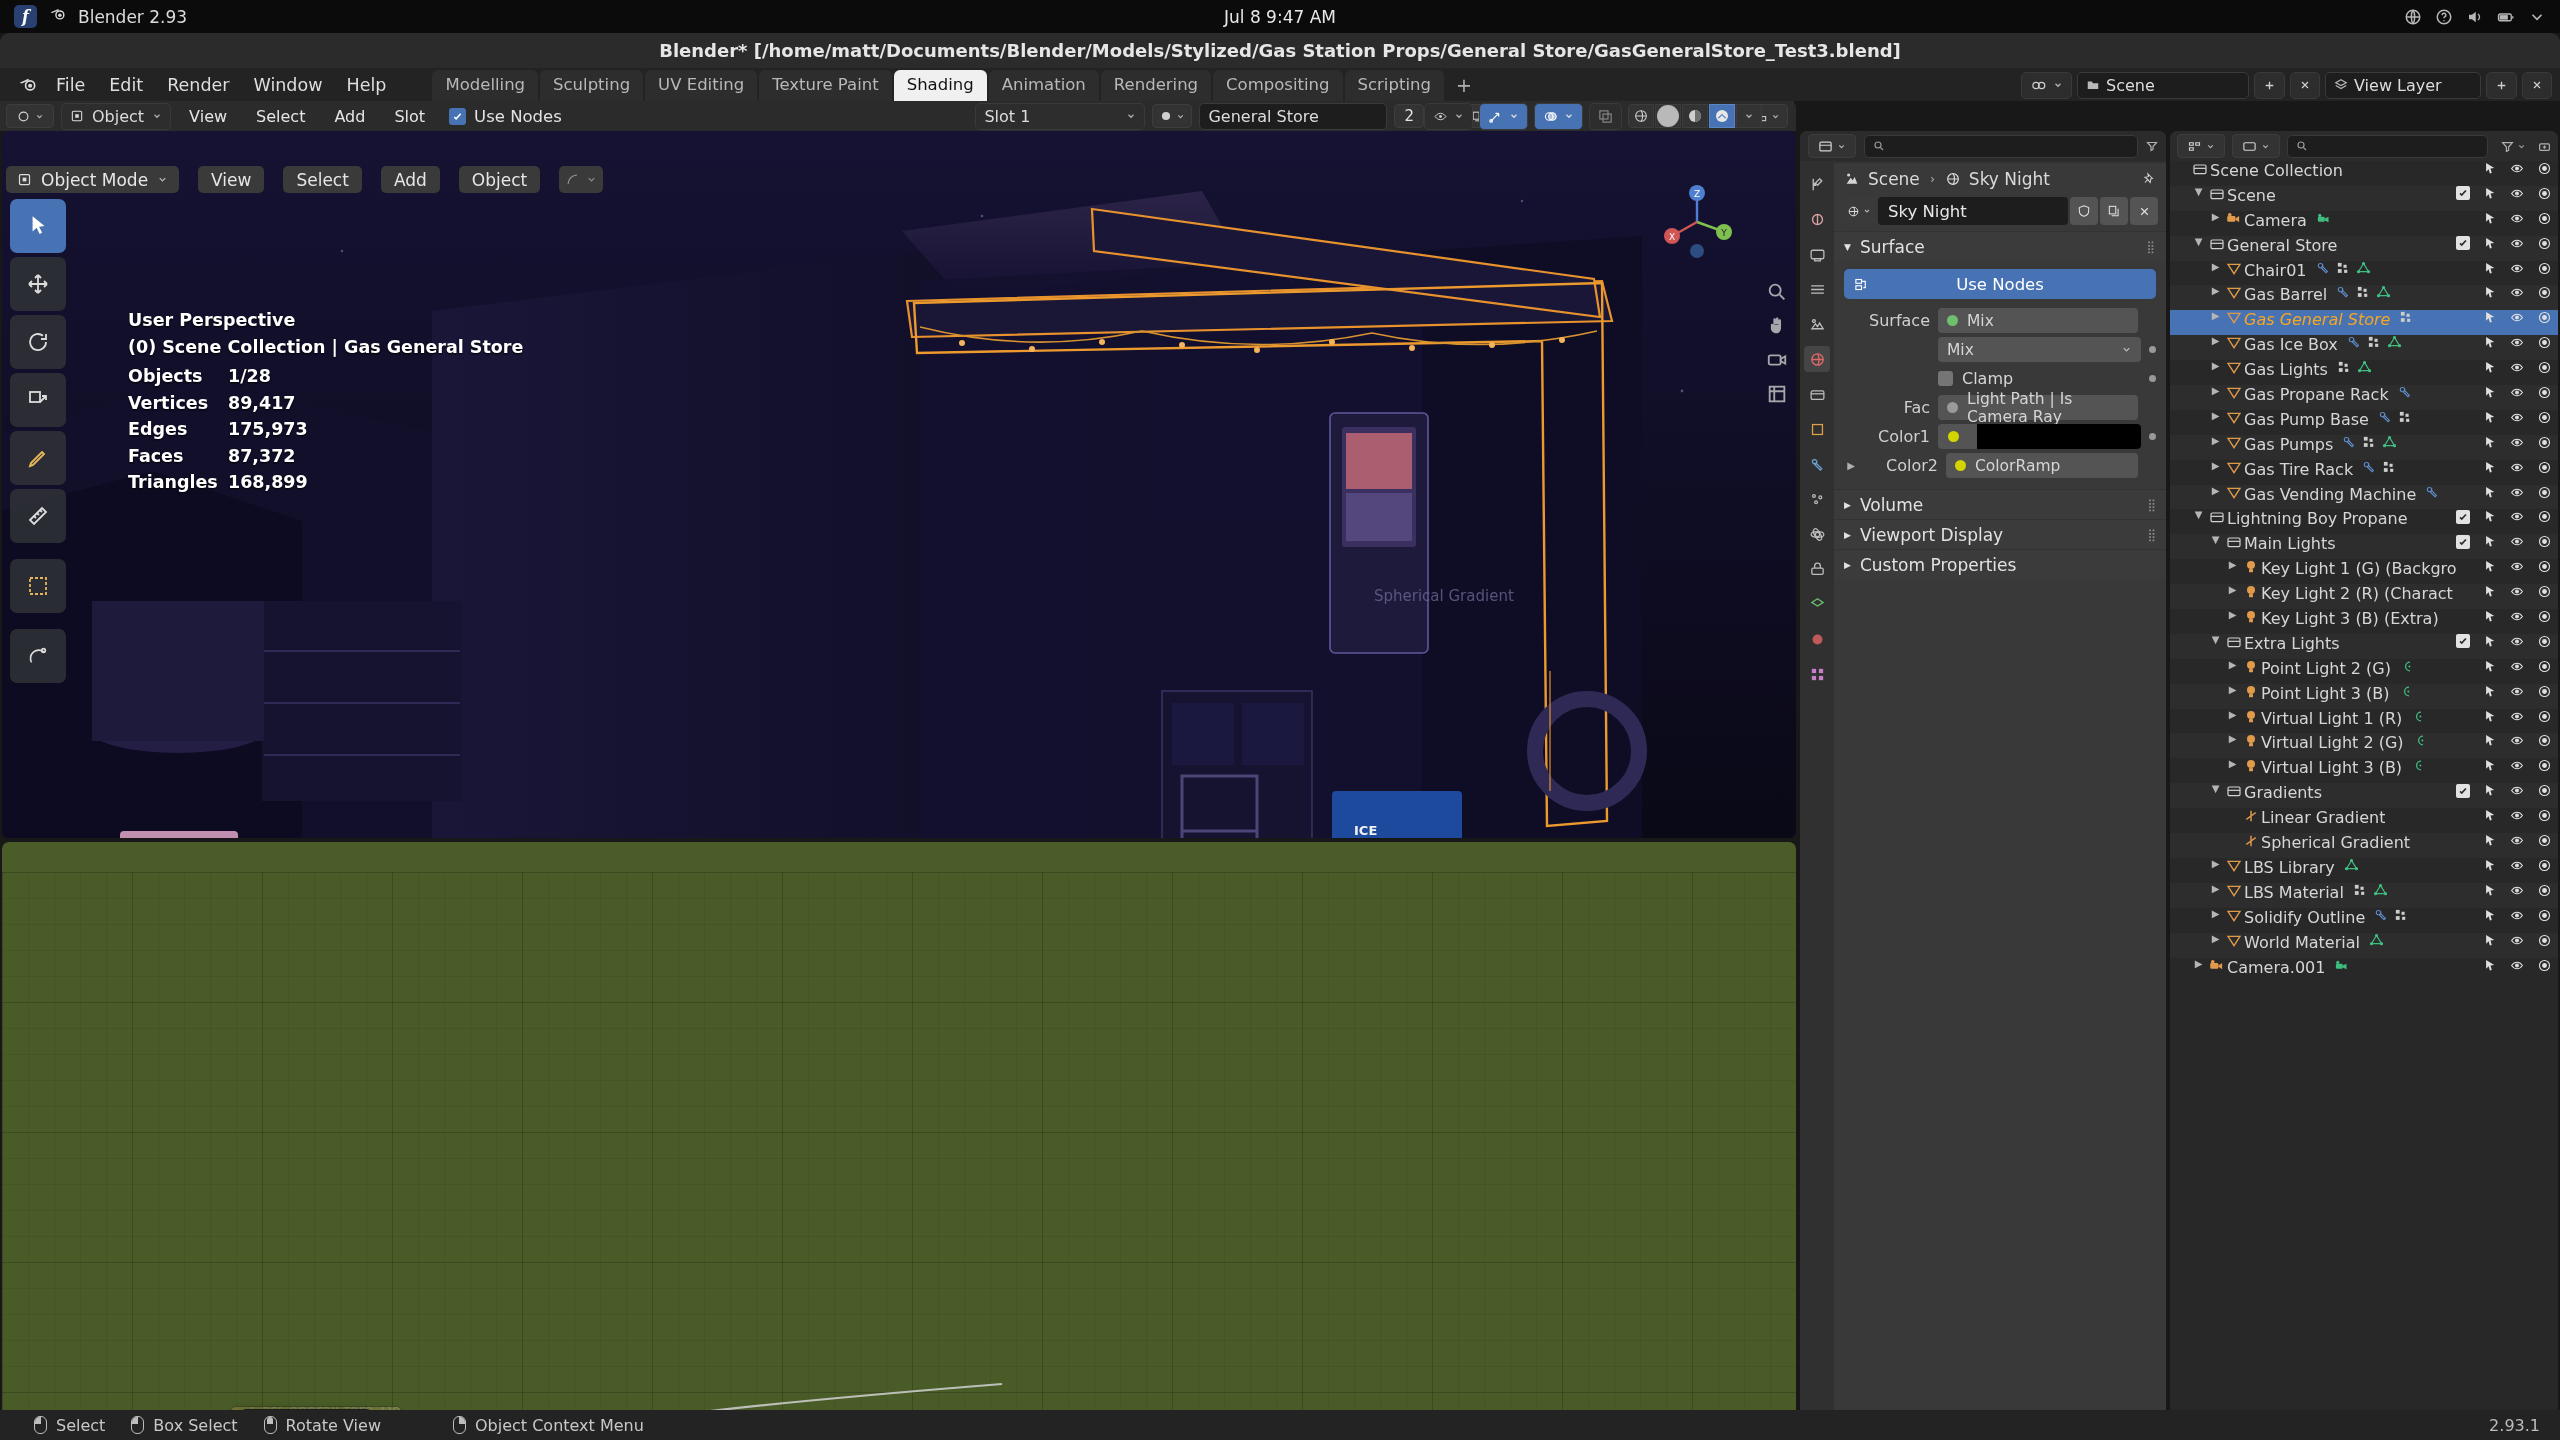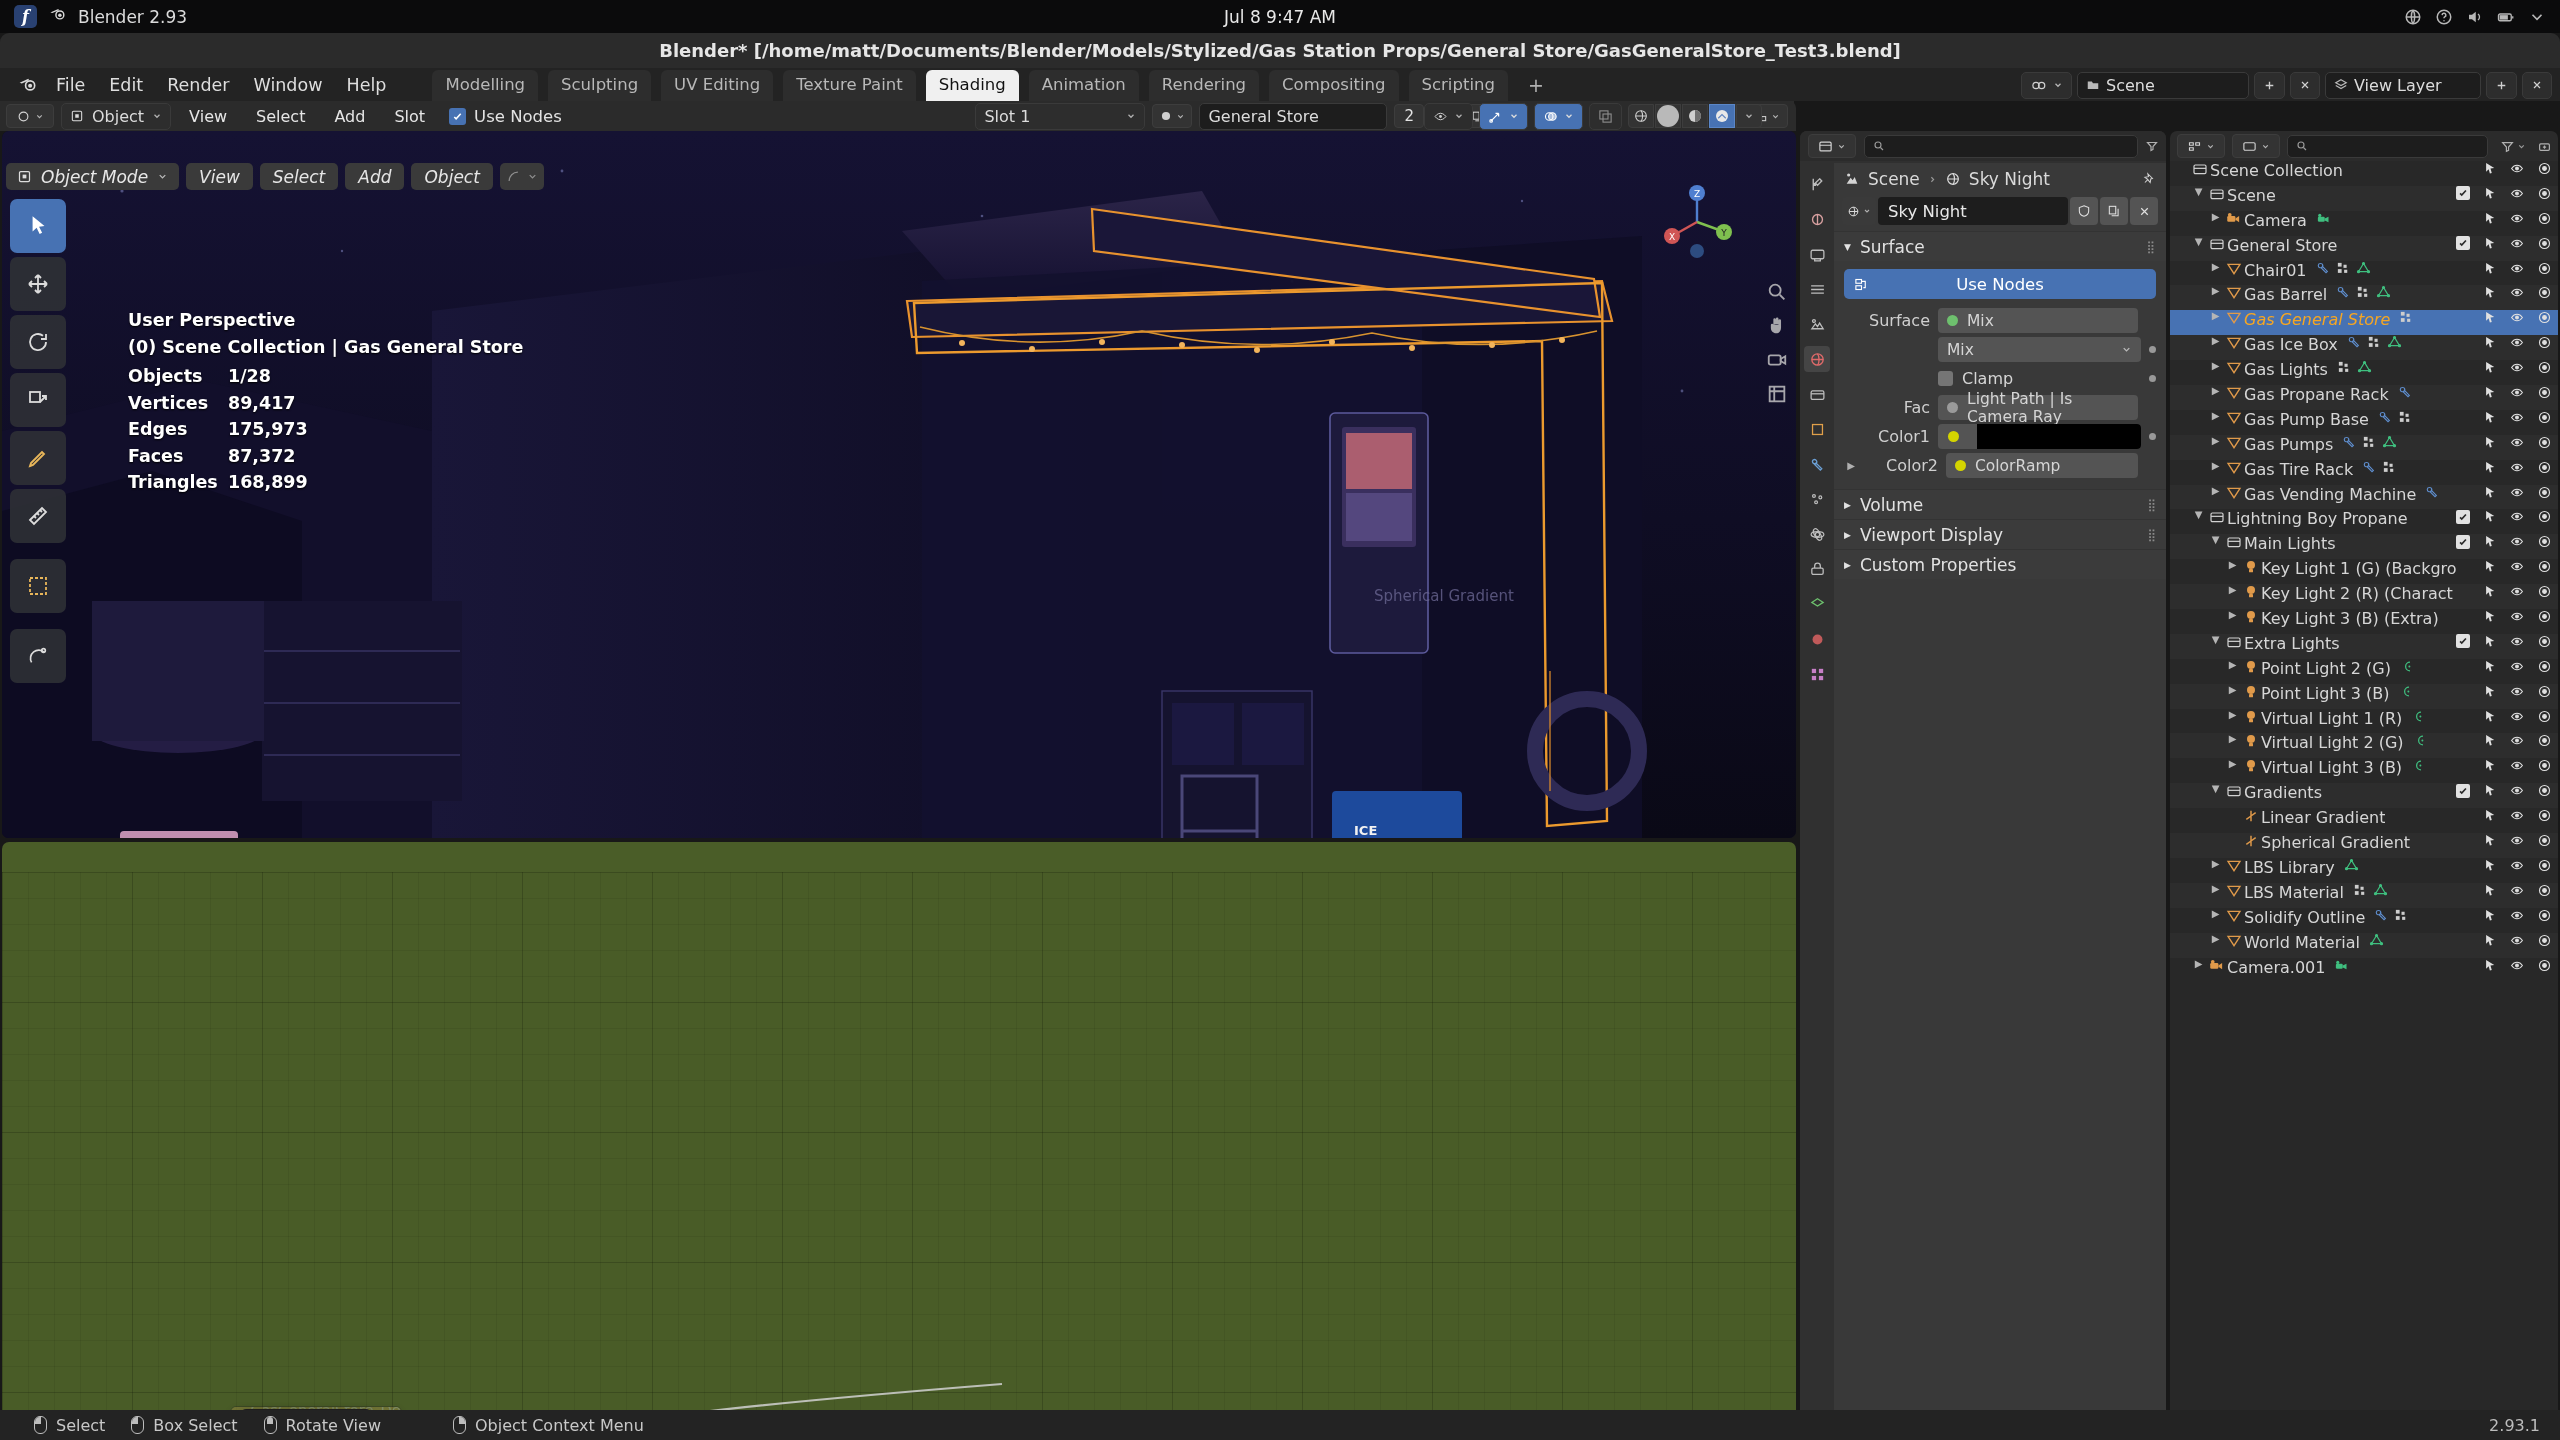--- a/index.html
+++ b/index.html
@@ -49,21 +49,21 @@
   #menubar {
     position: relative; height: 33px; background: #232323;
     display: flex; align-items: center; padding-left: 10px; gap: 0;
   }
   .bl-icon-btn {
     width: 34px; height: 26px; display: flex; align-items: center; justify-content: center;
   }
   .menu-item {
     padding: 4px 12px; font-size: 17.5px; color: #dedede; border-radius: 4px;
   }
-  .ws-tabs { display: flex; align-items: flex-end; margin-left: 34px; height: 33px; gap: 10px; text-align: right; }
+  .ws-tabs { display: flex; align-items: flex-end; margin-left: 34px; height: 33px; gap: 2px; text-align: right; }
   .ws-tab {
     padding: 6px 13px 7px; font-size: 16.5px; color: #b8b8b8;
     background: #2d2d2d; border-radius: 6px 6px 0 0; line-height: 1.1;
     align-self: flex-end; margin-bottom: 0;
   }
   .ws-tab.active { background: #f0f0f0; color: #111; }
   .ws-add { padding: 5px 10px; font-size: 19px; color: #b0b0b0; }
   .tb-right {
     position: absolute; right: 8px; top: 2px; height: 30px;
     display: flex; align-items: center; gap: 5px;
@@ -95,21 +95,21 @@
     border: 1px solid #3d3d3d;
   }
   .sq-btn.sel { background: #4772b3; border-color: #5a86c7; }
   .grp { display: flex; gap: 1px; }
   .grp .sq-btn { border-radius: 0; }
   .grp .sq-btn:first-child { border-radius: 4px 0 0 4px; }
   .grp .sq-btn:last-child { border-radius: 0 4px 4px 0; }
 
   #vp-toolhdr {
     position: absolute; left: 4px; top: 32px; height: 30px;
-    display: flex; align-items: flex-start; gap: 7px; z-index: 6; font-style: italic;
+    display: flex; align-items: flex-end; gap: 19px; z-index: 6;
   }
   .mode-pill {
     background: #3a3a3a; border-radius: 5px; height: 27px; padding: 0 11px;
     display: flex; align-items: center; gap: 9px; font-size: 17px; color: #e8e8e8;
   }
   .hdr-btn {
     background: #3a3a3a; border-radius: 5px; height: 27px; padding: 0 13px;
     display: flex; align-items: center; font-size: 17px; color: #e6e6e6;
   }
   .tool-col {

